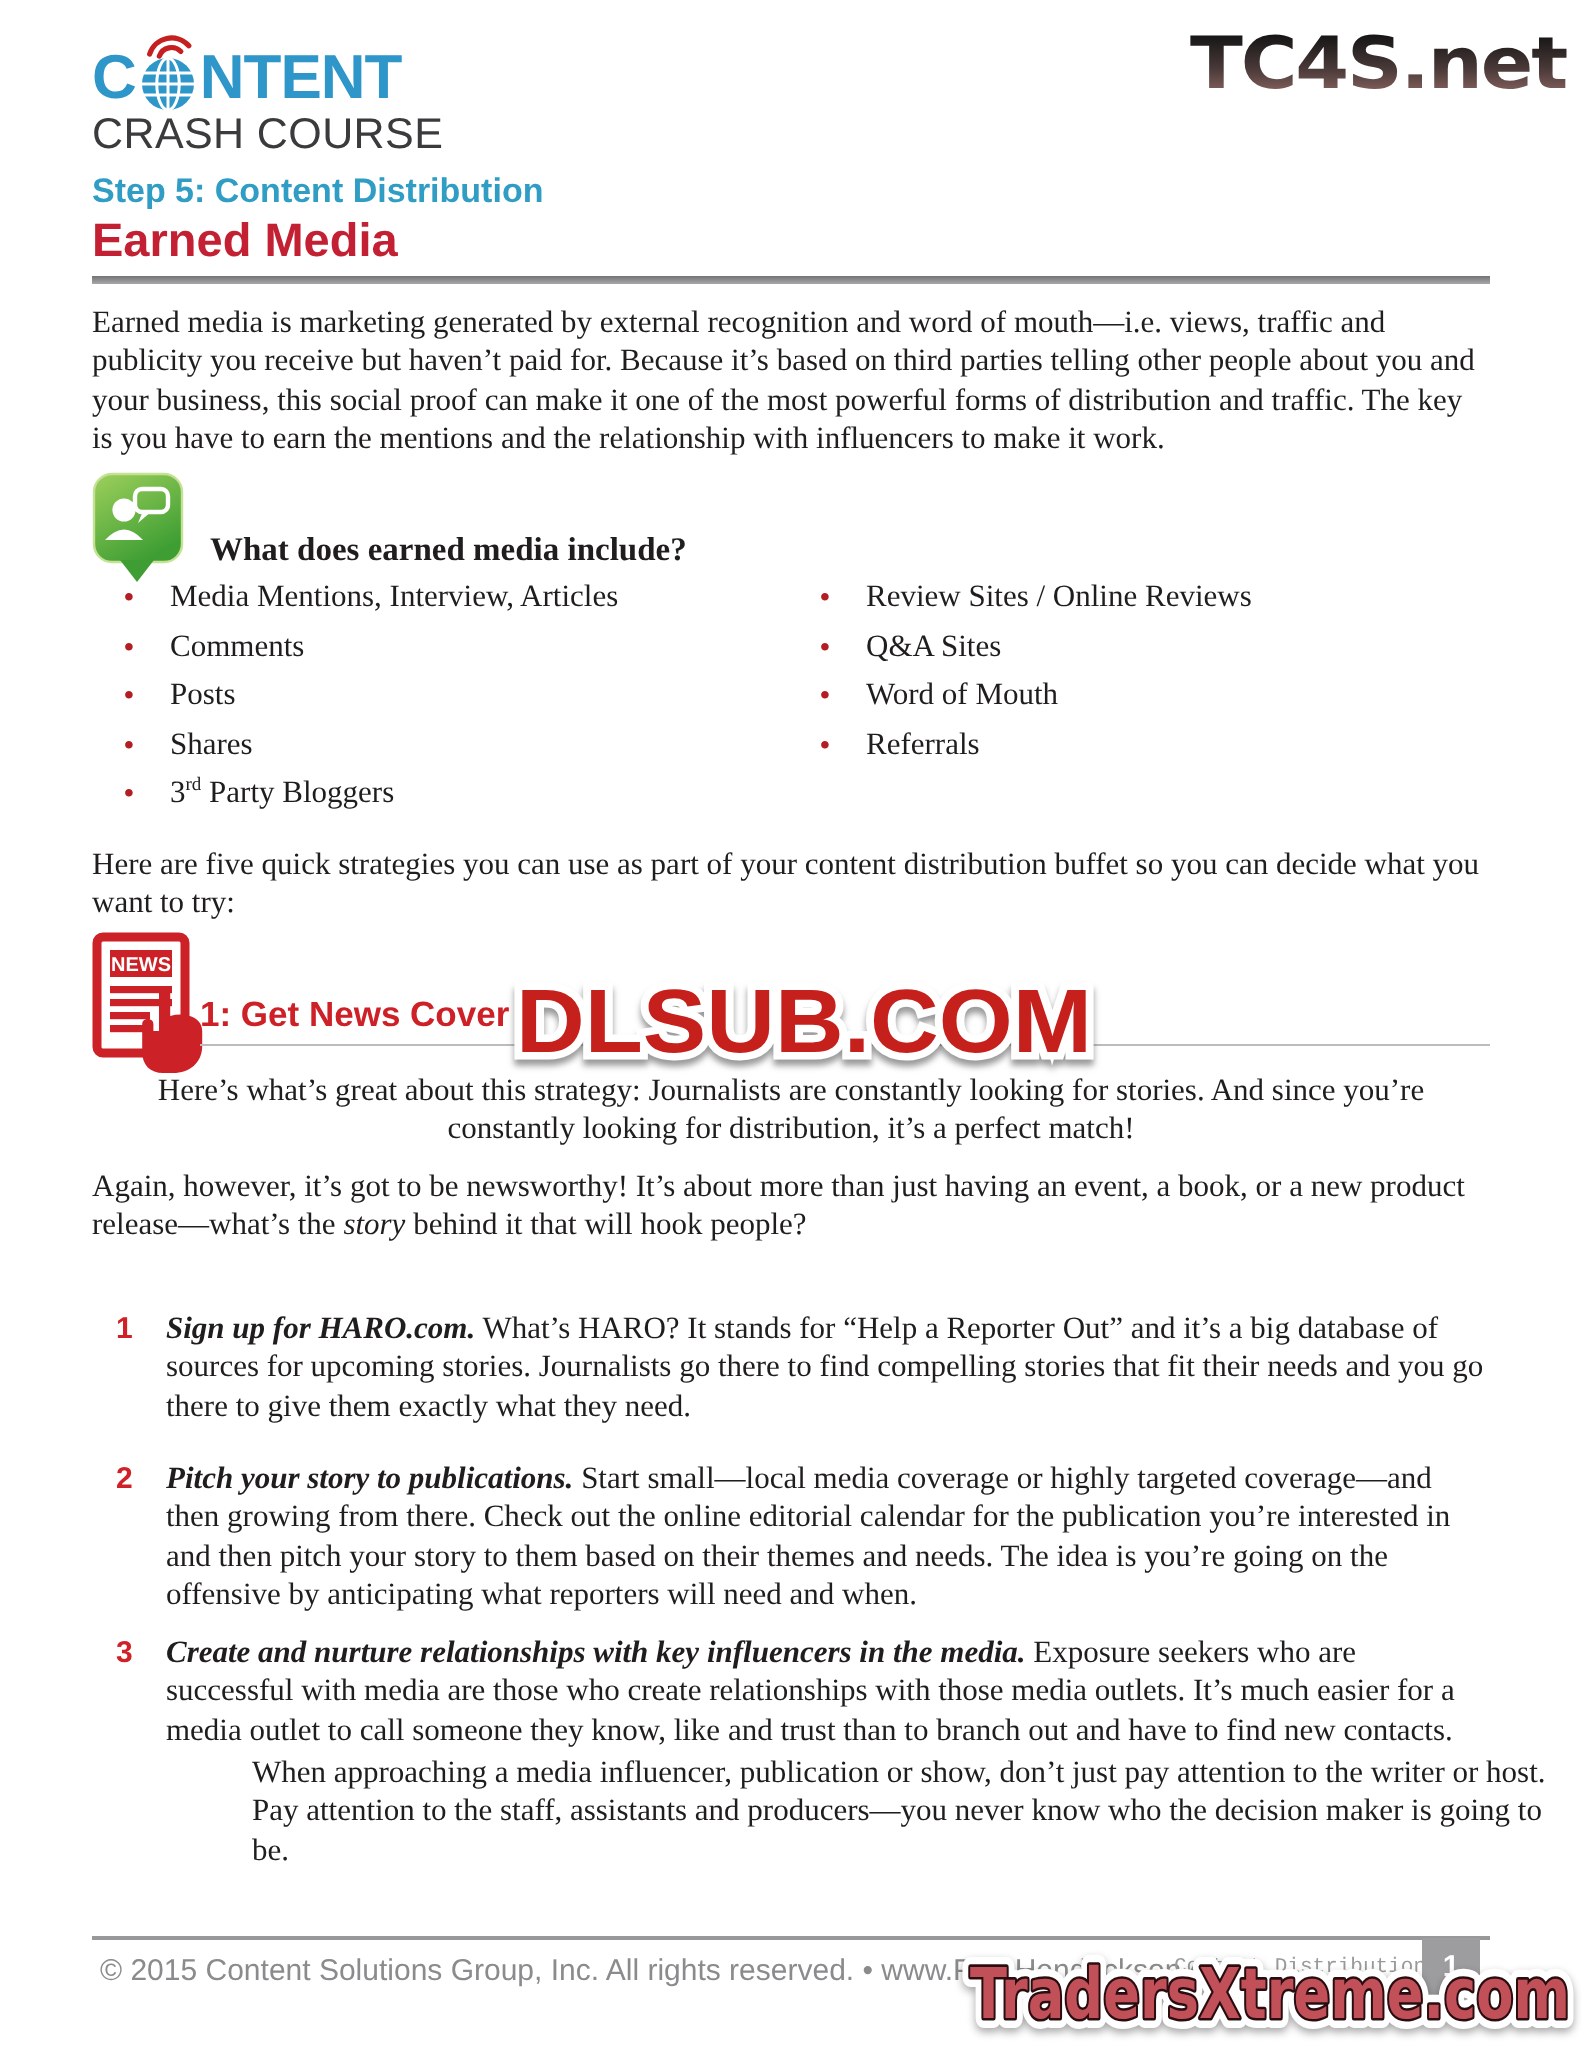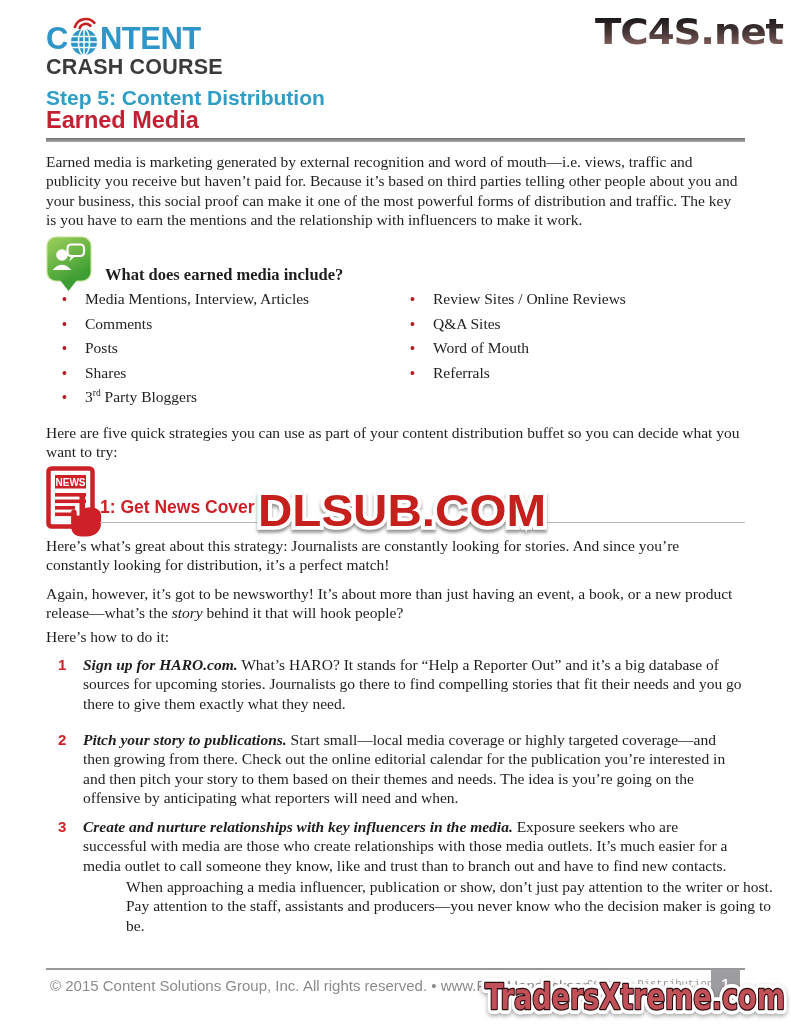--- a/index.html
+++ b/index.html
@@ -6,36 +6,36 @@
   .page{position:relative;width:791px;height:1024px;background:#fff;overflow:hidden;
         font-family:"Liberation Serif",serif;color:#1f1d1d;}
   .abs{position:absolute;}
 
   
   .logo{left:46px;top:20px;}
   .logo-line1{display:flex;align-items:flex-end;height:34px;}
   .logo-word{font-family:"Liberation Sans",sans-serif;font-weight:bold;font-size:31px;
              line-height:31px;color:#2e96c8;letter-spacing:-0.5px;}
   .logo-globe{margin:0 1px -2px 1px;}
-  .logo-line2{font-family:"Liberation Sans",sans-serif;font-weight:bold;font-size:21.5px;
+  .logo-line2{font-family:"Liberation Sans",sans-serif;font-weight:normal;font-size:21.5px;
               color:#3b3a3c;letter-spacing:0.2px;margin-top:1px;}
 
   
   .step-label{left:46px;top:86px;font-family:"Liberation Sans",sans-serif;font-weight:bold;
-              font-size:21px;color:#2f9dc4;}
+              font-size:17px;color:#2f9dc4;}
   .page-title{left:46px;top:107px;font-family:"Liberation Sans",sans-serif;font-weight:bold;
               font-size:23.5px;color:#c32133;}
   .title-rule{left:46px;top:138px;width:699px;height:4px;
               background:linear-gradient(#737376,#a8a8aa);}
 
   
   .para{font-size:15.5px;line-height:19.3px;width:699px;}
   .intro{left:46px;top:152px;}
   .strategies{left:46px;top:423px;}
-  .p1{left:46px;top:536px;}
+  .p1{left:46px;top:536px;text-align:center;}
   .p2{left:46px;top:584px;}
   .p3{left:46px;top:627px;}
   .it{font-style:italic;}
 
   
   .chat-icon{left:46px;top:236px;}
   .include-heading{left:105px;top:265px;font-size:16.5px;font-weight:bold;}
   .bullets{font-size:15.5px;}
   .bullets-left{left:62px;top:290px;}
   .bullets-right{left:410px;top:290px;}
@@ -190,21 +190,20 @@
   </svg>
   <div class="abs sec-rule"></div>
   <div class="abs sec-heading">1: Get News Cover</div>
 
   <svg class="abs wm-dlsub" width="310" height="62" viewBox="0 0 310 62">
     <text x="155" y="44" text-anchor="middle" font-family="'Liberation Sans',sans-serif" font-size="45" font-weight="bold" fill="#c6201d" stroke="#ffffff" stroke-width="7.5" paint-order="stroke" textLength="288" lengthAdjust="spacingAndGlyphs" style="filter:drop-shadow(0 3px 1.5px rgba(70,70,70,0.55))">DLSUB.COM</text>
   </svg>
 
   <div class="abs para p1">Here’s what’s great about this strategy: Journalists are constantly looking for stories. And since you’re constantly looking for distribution, it’s a perfect match!</div>
   <div class="abs para p2"><span>Again, however, it’s got to be newsworthy! It’s about more than just having an event, a book, or a new product release—what’s the </span><span class="it">story</span><span> behind it that will hook people?</span></div>
-  <div class="abs para p3">Here’s how to do it:</div>
 
   <div class="abs nstep s1">
     <span class="step-num">1</span>
     <div class="step-body"><span class="step-bold">Sign up for HARO.com.</span><span> What’s HARO? It stands for “Help a Reporter Out” and it’s a big database of sources for upcoming stories. Journalists go there to find compelling stories that fit their needs and you go there to give them exactly what they need.</span></div>
   </div>
 
   <div class="abs nstep s2">
     <span class="step-num">2</span>
     <div class="step-body"><span class="step-bold">Pitch your story to publications.</span><span> Start small—local media coverage or highly targeted coverage—and then growing from there. Check out the online editorial calendar for the publication you’re interested in and then pitch your story to them based on their themes and needs. The idea is you’re going on the offensive by anticipating what reporters will need and when.</span></div>
   </div>

